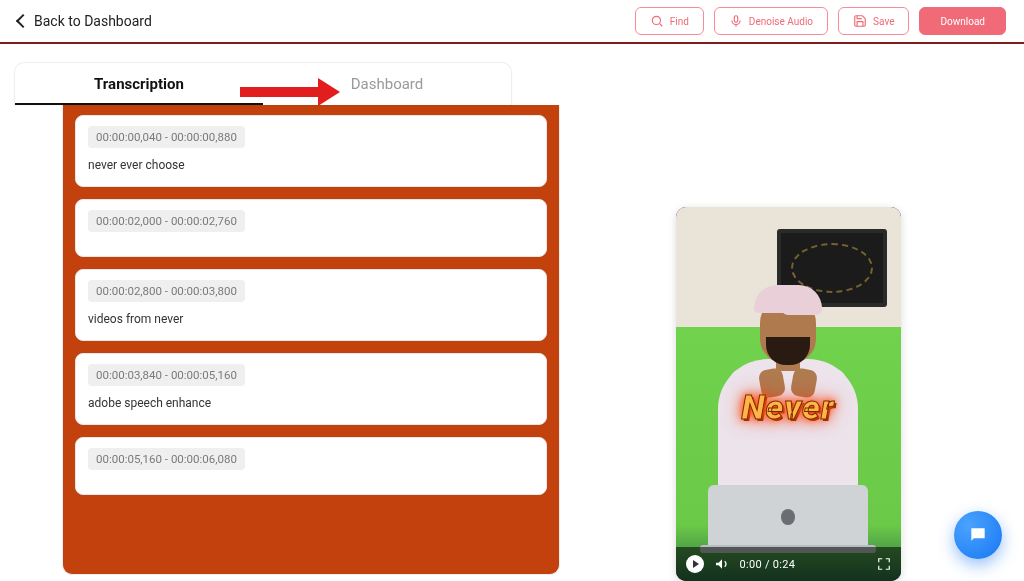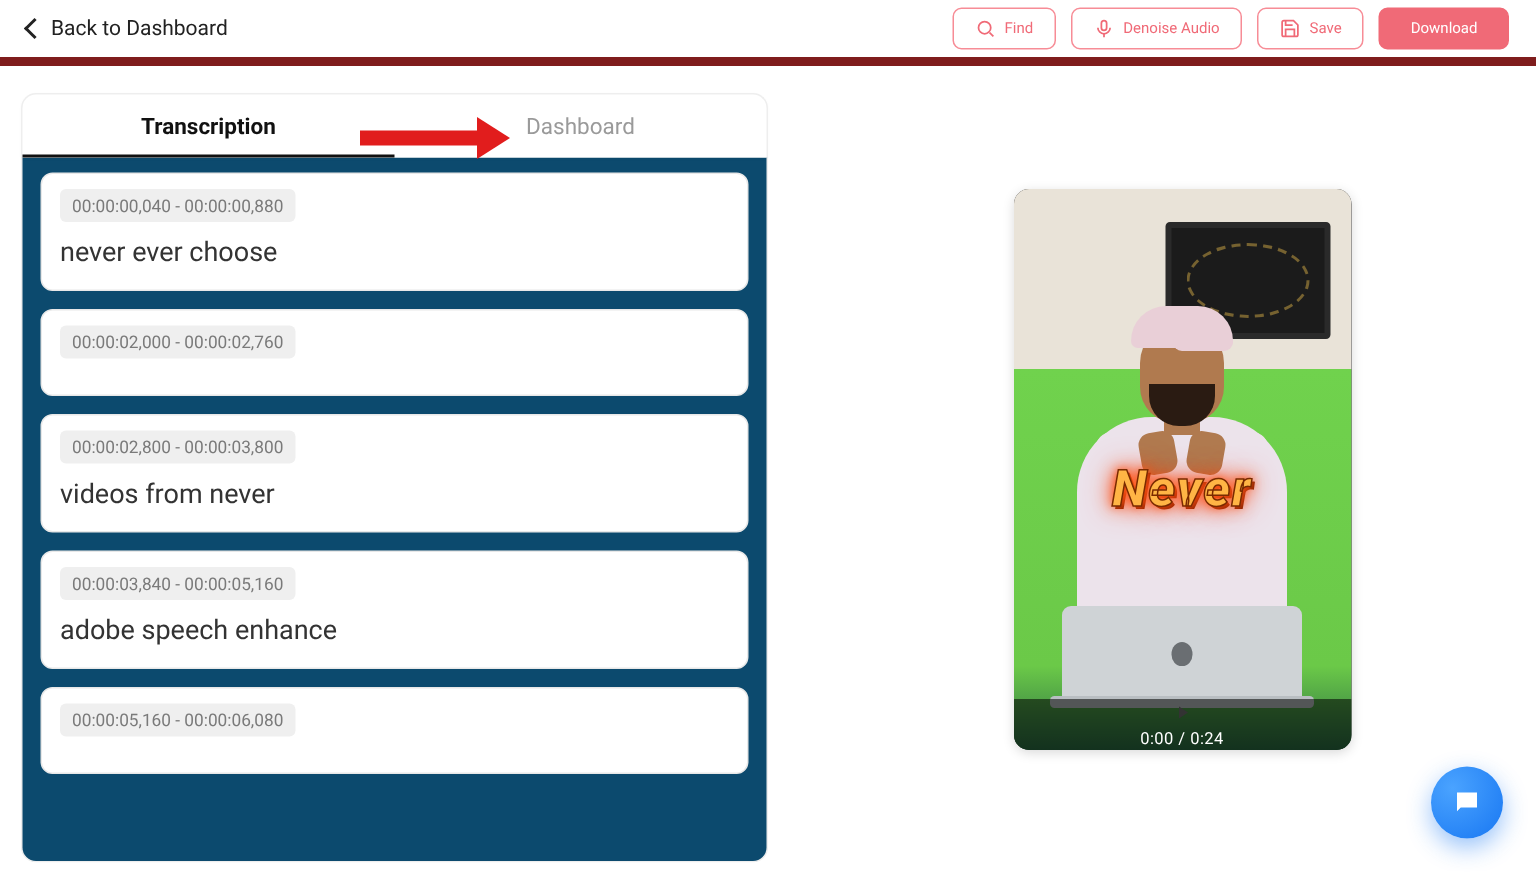--- a/index.html
+++ b/index.html
@@ -7,21 +7,21 @@
     font-family: -apple-system, BlinkMacSystemFont, "Segoe UI", Roboto, Helvetica, Arial, sans-serif;
     background: #fff;
     width: 1024px;
     height: 581px;
     overflow: hidden;
     position: relative;
   }
   
   .topbar {
     height: 44px;
-    border-bottom: 6px solid #7f1d1d;
+    border-bottom: 2px solid #7f1d1d;
     display: flex;
     align-items: center;
     padding: 0 18px;
     position: relative;
   }
   .back-link {
     display: flex;
     align-items: center;
     gap: 6px;
     font-size: 14px;
@@ -61,21 +61,21 @@
     gap: 32px;
   }
   .left-col {
     width: 520px;
     padding: 18px 0 0 14px;
     position: relative;
   }
   .right-col {
     flex: 1;
     display: flex;
-    align-items: flex-start;
+    align-items: flex-end;
     justify-content: center;
     padding-top: 82px;
   }
   
   .tabs-card {
     background: #fff;
     border: 1px solid #eee;
     border-radius: 10px 10px 0 0;
     border-bottom: none;
     width: 498px;
@@ -124,21 +124,22 @@
   }
   
   .list-wrap {
     width: 498px;
     height: 470px;
     overflow-y: auto;
     border: 1px solid #eee;
     border-top: none;
     border-radius: 0 0 10px 10px;
     padding: 10px 12px 20px 12px;
-    background: #0c4a6e;
+    background: #c2410c;
+    margin-left: 48px;
   }
   .list-wrap::-webkit-scrollbar { width: 6px; }
   .list-wrap::-webkit-scrollbar-thumb { background: #333; border-radius: 3px; }
   .list-wrap::-webkit-scrollbar-track { background: transparent; }
   .seg {
     border: 1px solid #e8e8e8;
     border-radius: 8px;
     padding: 10px 12px 14px 12px;
     margin-bottom: 12px;
     background: #fff;
@@ -146,21 +147,21 @@
   .seg .ts {
     display: inline-block;
     background: #efefef;
     color: #7a7a7a;
     font-size: 11.5px;
     padding: 4px 8px;
     border-radius: 4px;
     margin-bottom: 10px;
   }
   .seg .txt {
-    font-size: 18px;
+    font-size: 12px;
     color: #333;
   }
   
   .video-card {
     width: 225px;
     height: 374px;
     border-radius: 10px;
     overflow: hidden;
     position: relative;
     background: #1a1a1a;
@@ -277,21 +278,20 @@
     position: absolute;
     left: 0; right: 0; bottom: 0;
     height: 34px;
     background: rgba(0,0,0,0.55);
     display: flex;
     align-items: center;
     padding: 0 10px;
     gap: 10px;
     color: #fff;
     font-size: 11px;
-    flex-direction: column;
   }
   .play-btn {
     width: 18px; height: 18px; border-radius: 50%;
     background: #fff; position: relative; cursor: pointer;
   }
   .play-btn::after{
     content:""; position:absolute; left:7px; top:5px;
     width:0; height:0;
     border-top:4px solid transparent;
     border-bottom:4px solid transparent;

